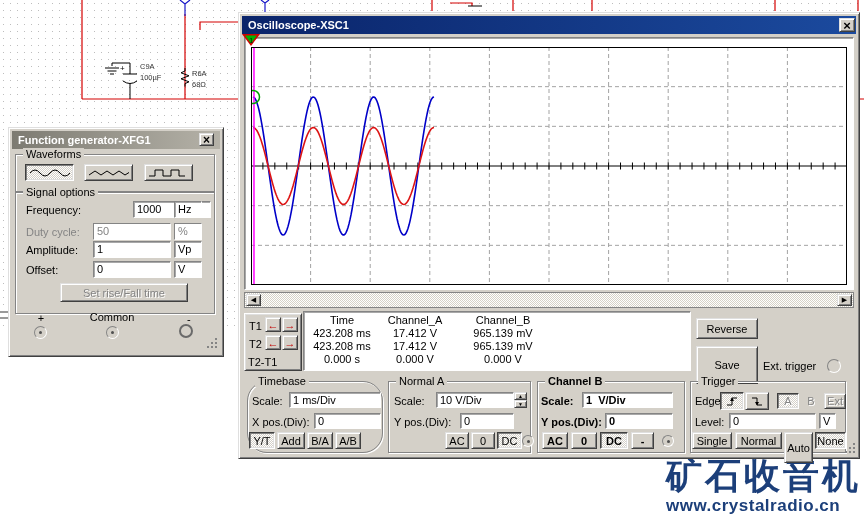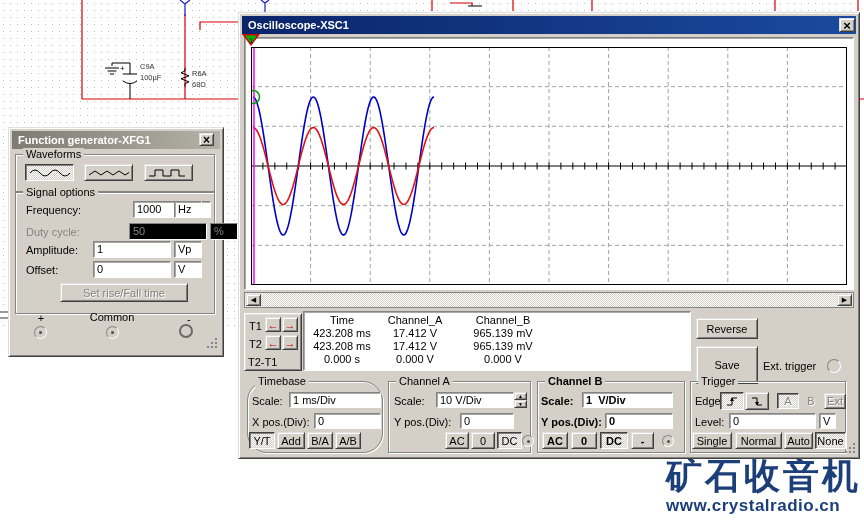--- a/index.html
+++ b/index.html
@@ -18,21 +18,21 @@
   .btn{position:absolute;background:#d4d0c8;border:1px solid;border-color:#dfdfdf #404040 #404040 #dfdfdf;
        box-shadow:inset 1px 1px 0 #fff,inset -1px -1px 0 #808080;display:flex;align-items:center;
        justify-content:center;box-sizing:border-box;font-size:11px;}
   .btn.pressed{border-color:#404040 #fff #fff #404040;box-shadow:inset 1px 1px 0 #808080,inset -1px -1px 0 #dfdfdf;
        background-image:repeating-conic-gradient(#ffffff 0% 25%,#d4d0c8 25% 50%);background-size:2px 2px;}
   .btn.disabled{color:#848484;text-shadow:1px 1px 0 #fff;}
   .btn.flat{border:1px solid #848484;box-shadow:none;}
   .field{position:absolute;background:#fff;border:1px solid;border-color:#848484 #fff #fff #848484;
        box-shadow:inset 1px 1px 0 #a8a8a8;box-sizing:border-box;padding:1px 3px;font-size:11px;
        white-space:pre;overflow:hidden;}
-  .field.disabled{background:#000000;color:#848484;box-shadow:none;margin-left:36px;}
+  .field.disabled{background:#ffffff;color:#848484;box-shadow:none;}
   .groupbox{position:absolute;border:1px solid #848484;box-shadow:1px 1px 0 #fff,inset 1px 1px 0 #fff;box-sizing:border-box;}
   .legend{position:absolute;top:-7px;left:7px;background:#d4d0c8;padding:0 3px;line-height:12px;}
   .lbl{position:absolute;white-space:nowrap;}
   .sunkenbox{position:absolute;background:#fff;border:1px solid;border-color:#848484 #fff #fff #848484;
        box-shadow:inset 1px 1px 0 #a8a8a8;box-sizing:border-box;}
   .raisedbox{position:absolute;background:#d4d0c8;border:1px solid;border-color:#fff #404040 #404040 #fff;
        box-shadow:inset 1px 1px 0 #dfdfdf,inset -1px -1px 0 #808080;box-sizing:border-box;}
   .radio{position:absolute;border-radius:50%;background:#d4d0c8;border:1px solid;border-color:#848484 #fff #fff #848484;}
   .radio .dot{position:absolute;left:50%;top:50%;width:3px;height:3px;margin:-1.5px 0 0 -1.5px;border-radius:50%;background:#505050;}
   .scroll{position:absolute;background:#ece9d8;background-image:repeating-conic-gradient(#ffffff 0% 25%,#d6d2c6 25% 50%);
@@ -270,21 +270,21 @@
     <div class="field" style="left:41px;top:10px;width:92px;height:16px;">1 ms/Div</div>
     <span class="lbl" style="left:4px;top:34px;">X pos.(Div):</span>
     <div class="field" style="left:66px;top:31px;width:67px;height:16px;">0</div>
     <div class="btn pressed" style="left:1px;top:50px;width:26px;height:17px;">Y/T</div>
     <div class="btn" style="left:29px;top:50px;width:28px;height:17px;">Add</div>
     <div class="btn" style="left:59px;top:50px;width:26px;height:17px;">B/A</div>
     <div class="btn" style="left:87px;top:50px;width:26px;height:17px;">A/B</div>
   </div>
 
   <div class="groupbox" style="left:149px;top:368px;width:143px;height:72px;">
-    <span class="legend">Channel A</span>
+    <span class="legend">Normal A</span>
     <span class="lbl" style="left:5px;top:13px;">Scale:</span>
     <div class="field" style="left:47px;top:10px;width:78px;height:16px;">10 V/Div</div>
     <div class="btn" style="left:125px;top:10px;width:13px;height:8px;font-size:5px;">▲</div>
     <div class="btn" style="left:125px;top:18px;width:13px;height:8px;font-size:5px;">▼</div>
     <span class="lbl" style="left:5px;top:34px;">Y pos.(Div):</span>
     <div class="field" style="left:71px;top:31px;width:54px;height:16px;">0</div>
     <div class="btn" style="left:56px;top:50px;width:24px;height:17px;">AC</div>
     <div class="btn" style="left:82px;top:50px;width:24px;height:17px;">0</div>
     <div class="btn pressed" style="left:108px;top:50px;width:25px;height:17px;">DC</div>
     <div class="radio" style="left:133px;top:53px;width:10px;height:10px;">
@@ -323,17 +323,17 @@
         </svg>
     </div>
     <div class="btn pressed disabled" style="left:86px;top:11px;width:22px;height:16px;">A</div>
     <div class="btn flat disabled" style="left:109px;top:11px;width:22px;height:16px;border-color:transparent;">B</div>
     <div class="btn disabled" style="left:133px;top:11px;width:22px;height:16px;">Ext</div>
     <span class="lbl" style="left:4px;top:34px;">Level:</span>
     <div class="field" style="left:38px;top:31px;width:87px;height:16px;">0</div>
     <div class="field" style="left:128px;top:31px;width:17px;height:16px;">V</div>
     <div class="btn" style="left:1px;top:50px;width:40px;height:17px;">Single</div>
     <div class="btn" style="left:44px;top:50px;width:47px;height:17px;">Normal</div>
-    <div class="btn" style="left:93px;top:50px;width:29px;height:17px;">Auto</div>
+    <div class="btn" style="left:93px;top:50px;width:29px;height:31px;">Auto</div>
     <div class="btn pressed" style="left:124px;top:50px;width:31px;height:17px;">None</div>
   </div>
   <span class="grip" style="left:606px;top:438px;"></span>
 </div>
 
 </body></html>

